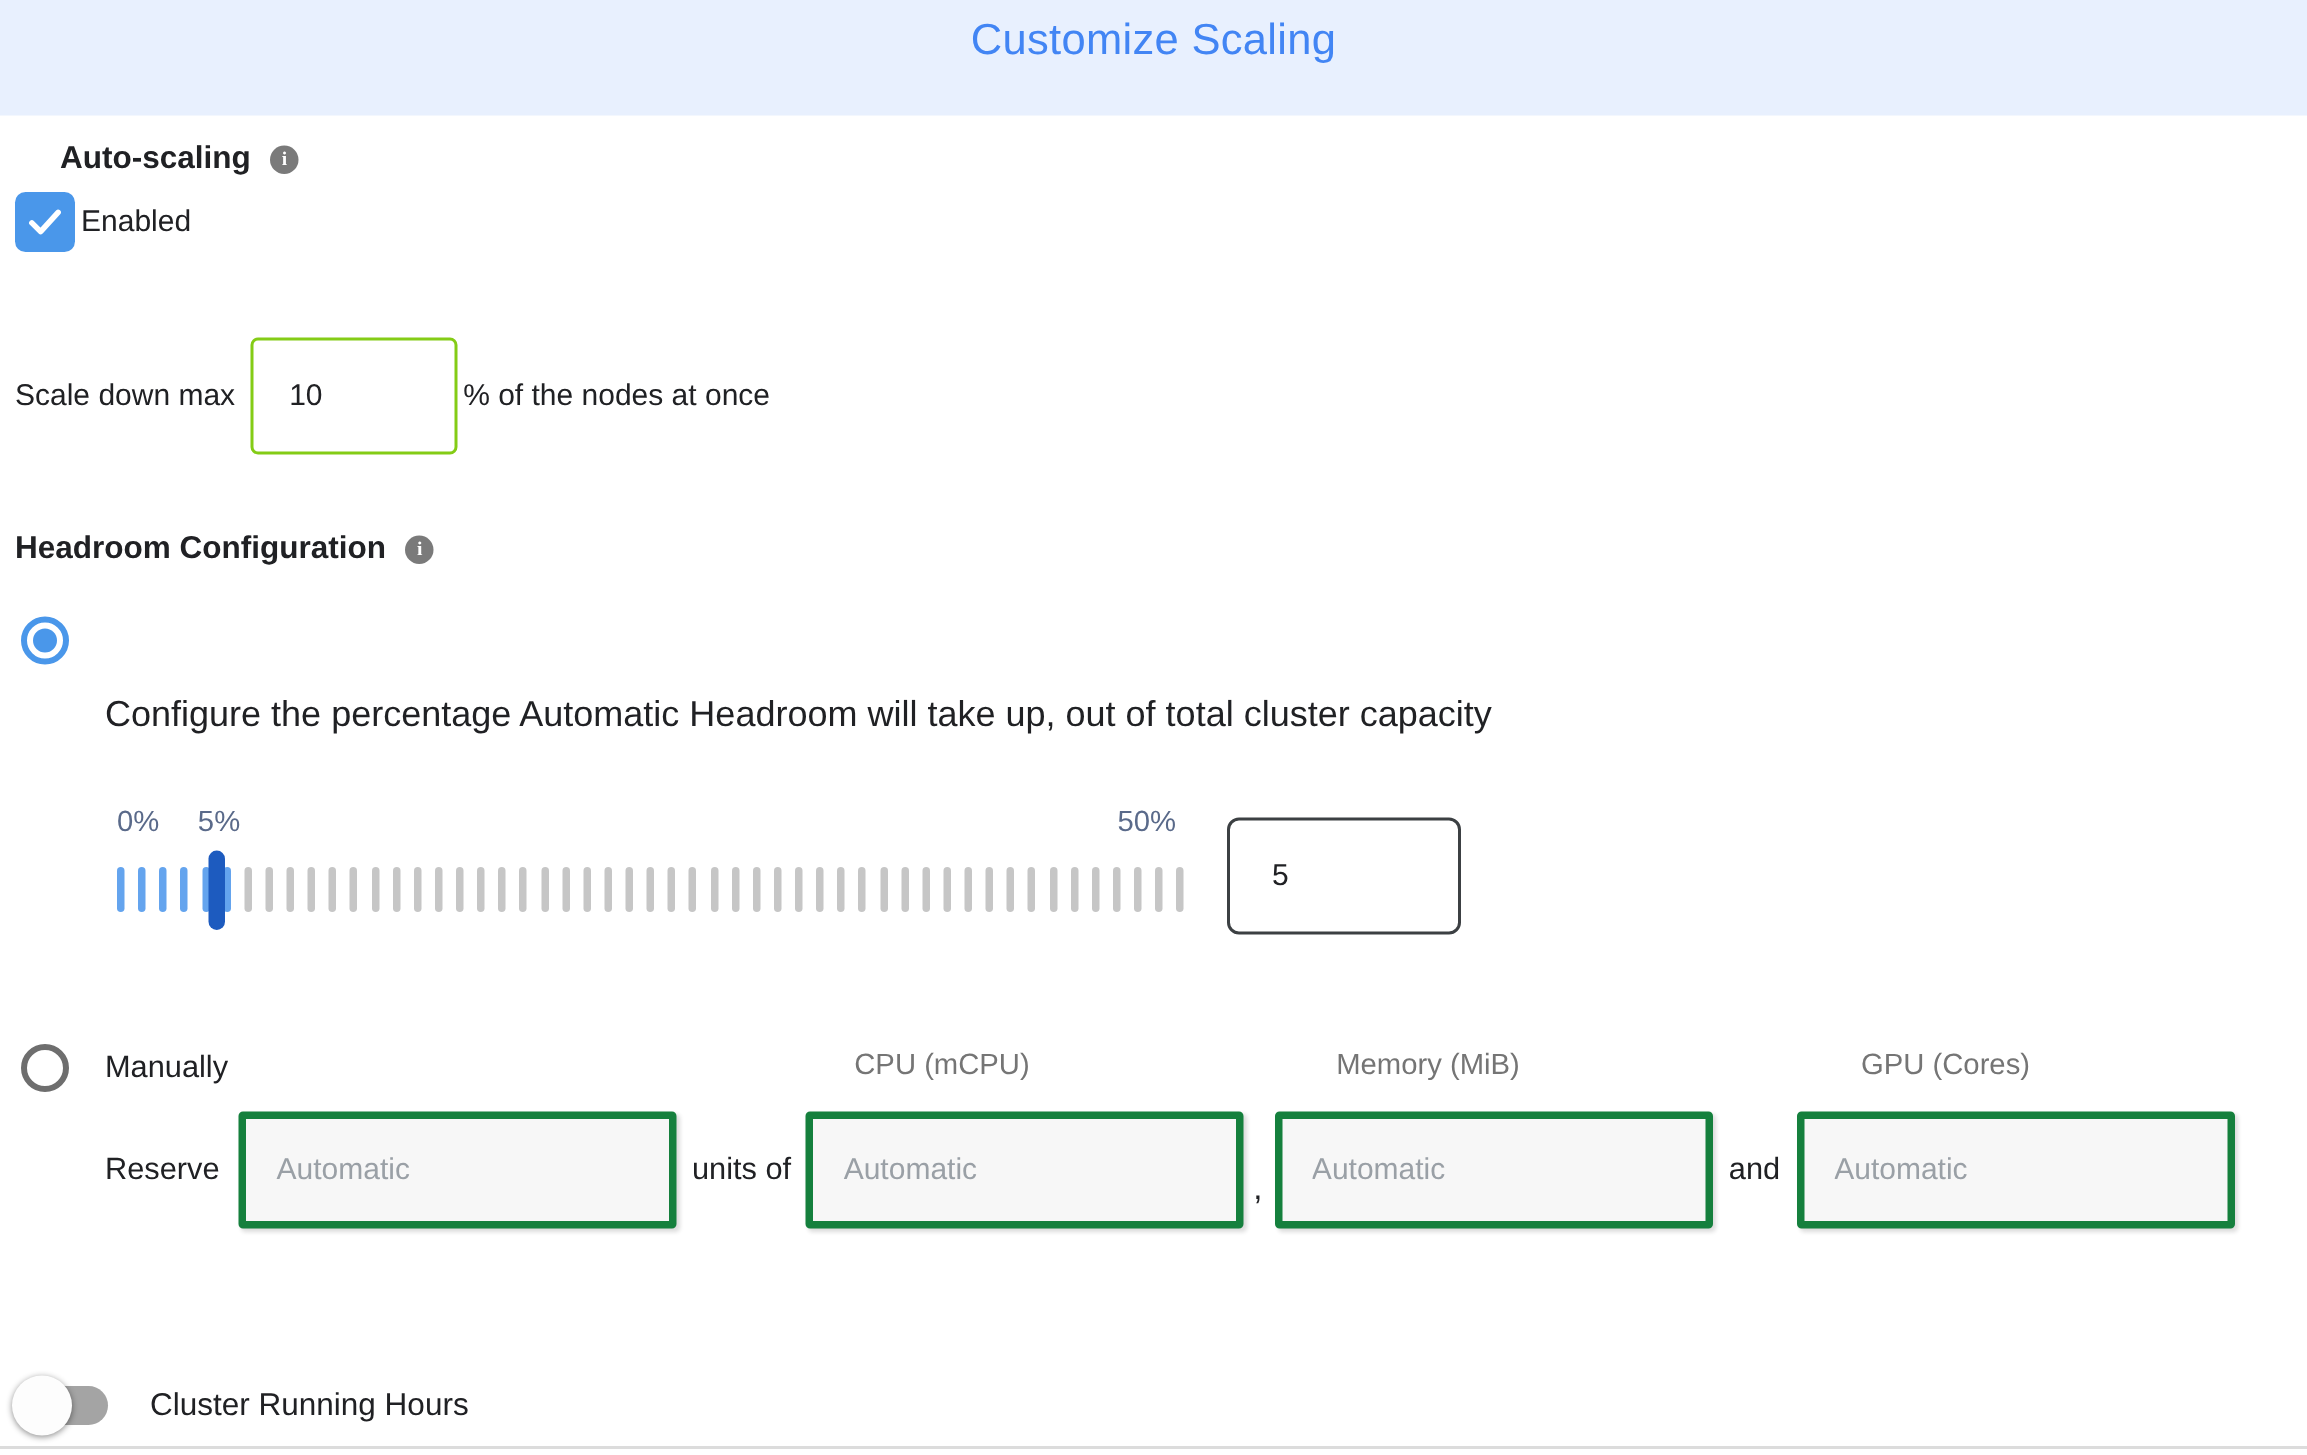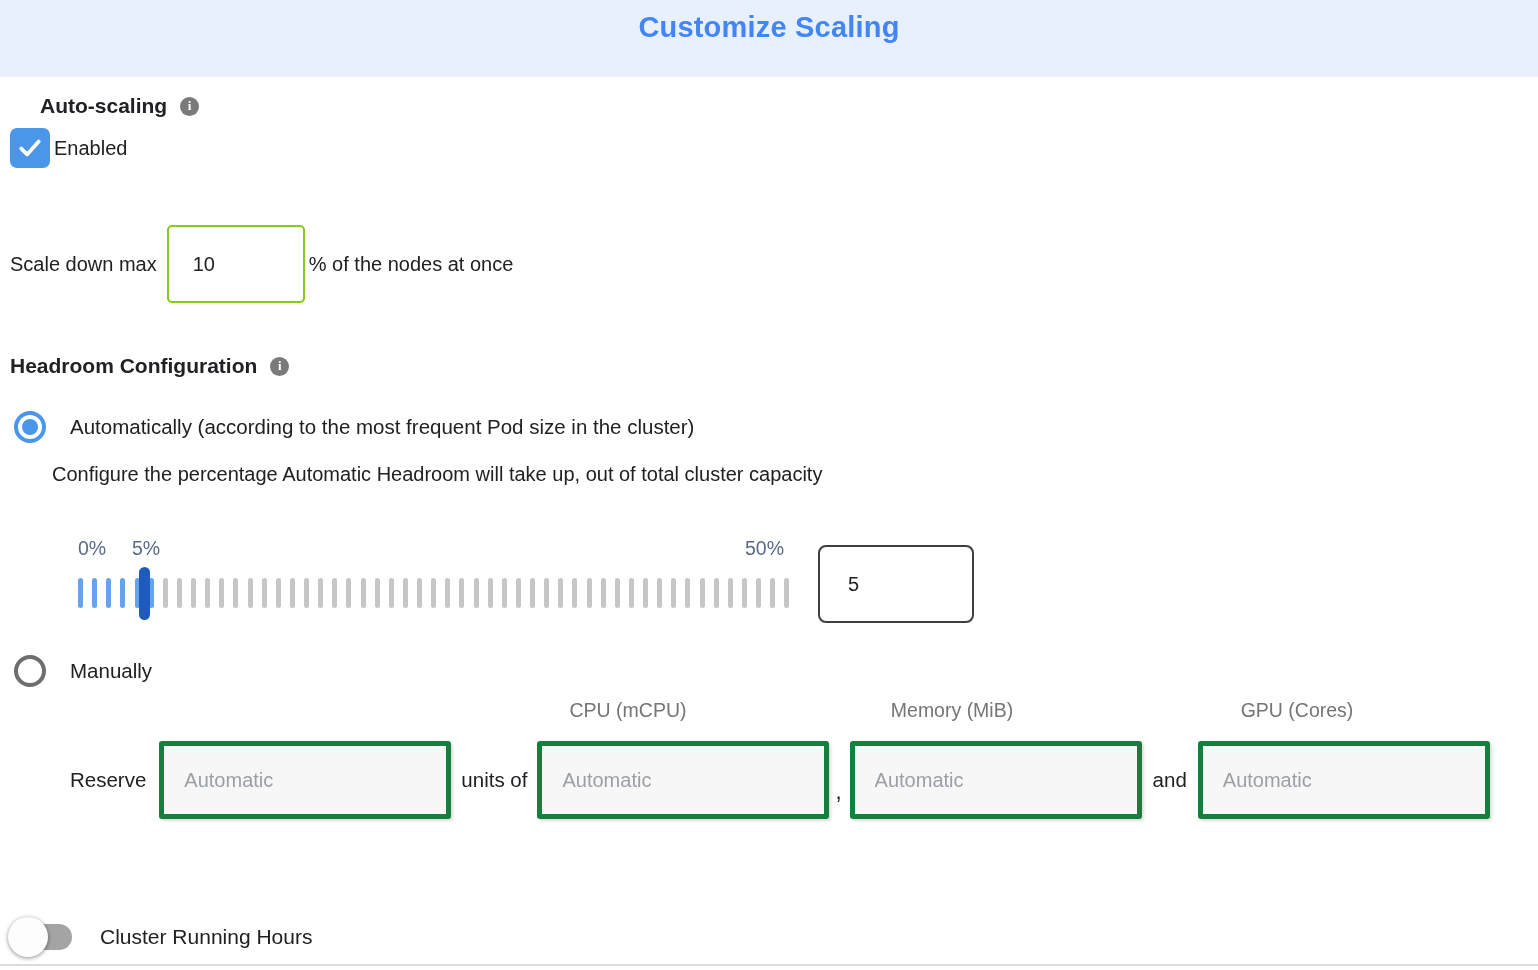--- a/index.html
+++ b/index.html
@@ -14,21 +14,21 @@
     --slate:#5a6a8a;
   }
   *{box-sizing:border-box;margin:0;padding:0;}
   html,body{background:#fff;}
   body{font-family:"Liberation Sans", sans-serif;color:var(--text);}
   #app{position:relative;width:1538px;height:970px;background:#fff;overflow:hidden;}
 
   
   .header{position:absolute;left:0;top:0;width:1538px;height:77px;background:var(--header-bg);
           display:flex;align-items:flex-start;justify-content:center;}
-  .header .title{margin-top:11px;font-size:29px;color:var(--accent);letter-spacing:.2px;font-weight:bold;}
+  .header .title{margin-top:11px;font-size:29px;color:var(--accent);letter-spacing:.2px;}
 
   
   .section-label-row{position:absolute;display:flex;align-items:center;gap:13px;}
   .section-label{font-size:21px;font-weight:700;color:var(--text);}
   .info-icon{width:19px;height:19px;border-radius:50%;background:#7a7a7a;color:#fff;
              display:flex;align-items:center;justify-content:center;
              font-size:13px;font-weight:700;font-family:"Liberation Serif",serif;cursor:pointer;}
 
   
   .checkbox-row{position:absolute;left:10px;top:128px;display:flex;align-items:center;gap:4px;}
@@ -44,21 +44,21 @@
   .scale-row .num-input{width:138px;margin-left:10px;margin-right:4px;padding-left:24px;}
 
   
   .radio-row{position:absolute;display:flex;align-items:center;}
   .radio{width:32px;height:32px;border-radius:50%;flex:0 0 auto;cursor:pointer;background:#fff;}
   .radio.selected{border:4px solid var(--control-blue);position:relative;}
   .radio.selected::after{content:"";position:absolute;left:50%;top:50%;width:16px;height:16px;
             border-radius:50%;background:var(--control-blue);transform:translate(-50%,-50%);}
   .radio.unselected{border:4px solid #6e6e6e;}
   .radio-label{font-size:20.5px;margin-left:24px;color:var(--text);}
-  .sub-text{position:absolute;left:52px;top:463px;font-size:20px;color:var(--text);}
+  .sub-text{position:absolute;left:70px;top:463px;font-size:24px;color:var(--text);}
 
   
   .slider-block{position:absolute;left:78px;top:537px;width:920px;height:90px;}
   .slider-labels{position:absolute;left:0;top:0;width:710px;height:24px;font-size:19.5px;color:var(--slate);}
   .slider-min{position:absolute;left:0;top:0;}
   .slider-cur{position:absolute;left:68px;top:0;transform:translateX(-50%);}
   .slider-max{position:absolute;right:4px;top:0;}
   .slider-ticks{position:absolute;left:0;top:41px;width:712px;height:30px;
                 display:flex;justify-content:space-between;align-items:center;cursor:pointer;}
   .tick{width:5px;height:30px;border-radius:2.5px;background:var(--tick-gray);}
@@ -119,21 +119,20 @@
     <span class="plain-label">% of the nodes at once</span>
   </div>
 
   <div class="section-label-row" style="left:10px;top:354px;">
     <span class="section-label">Headroom Configuration</span>
     <span class="info-icon">i</span>
   </div>
 
   <div class="radio-row" style="left:14px;top:411px;">
     <span class="radio selected"></span>
-    <span class="radio-label">Automatically (according to the most frequent Pod size in the cluster)</span>
   </div>
 
   <div class="sub-text">Configure the percentage Automatic Headroom will take up, out of total cluster capacity</div>
 
   <div class="slider-block">
     <div class="slider-labels">
       <span class="slider-min">0%</span>
       <span class="slider-cur">5%</span>
       <span class="slider-max">50%</span>
     </div>
@@ -187,21 +186,21 @@
         <div class="tick"></div>
         <div class="tick"></div>
         <div class="tick"></div>
         <div class="tick"></div>
         <div class="tick"></div>
       </div>
     <div class="slider-thumb"></div>
     <input class="num-input" type="text" value="5" style="">
   </div>
 
-  <div class="radio-row" style="left:14px;top:655px;justify-content:space-between;">
+  <div class="radio-row" style="left:14px;top:696px;justify-content:space-between;">
     <span class="radio unselected"></span>
     <span class="radio-label">Manually</span>
   </div>
 
   <div class="col-header" style="left:628px;">CPU (mCPU)</div>
   <div class="col-header" style="left:952px;">Memory (MiB)</div>
   <div class="col-header" style="left:1297px;">GPU (Cores)</div>
 
   <div class="reserve-row">
     <span class="reserve-prefix">Reserve</span>

